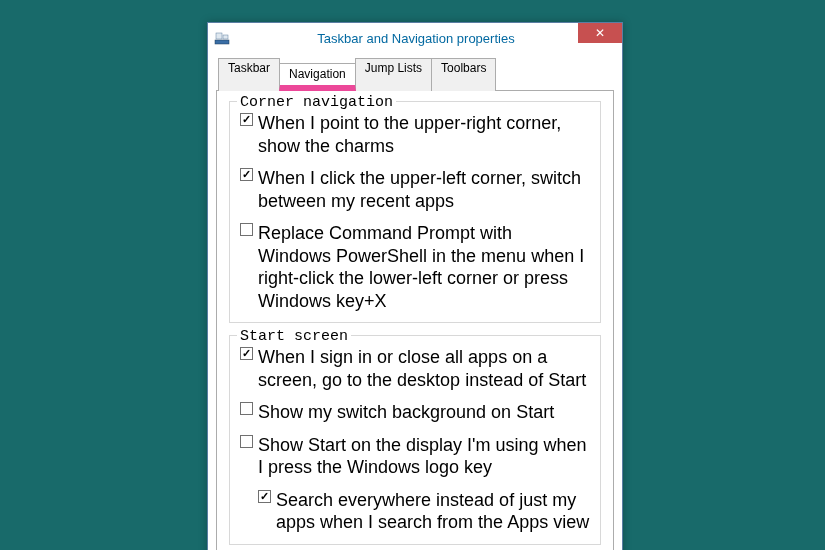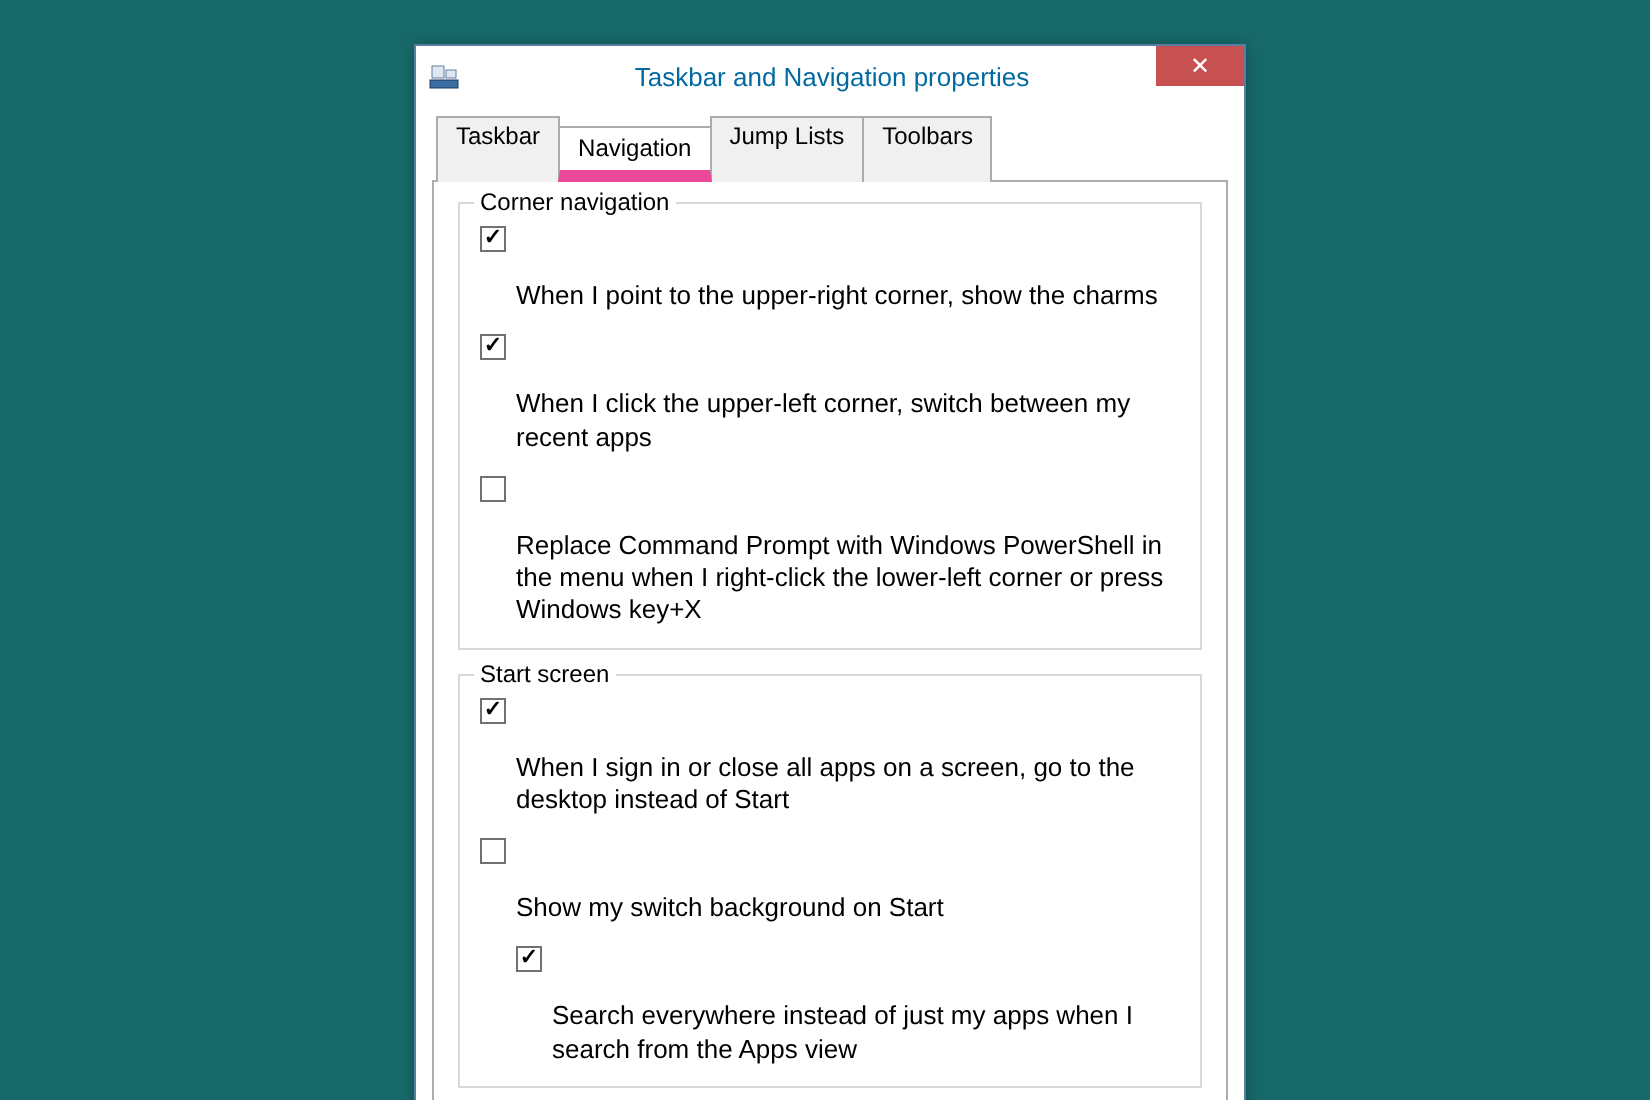--- a/index.html
+++ b/index.html
@@ -96,21 +96,22 @@
     padding: 10px 10px 8px 10px;
     margin-bottom: 12px;
     position: relative;
   }
   .groupbox-legend {
     position: absolute;
     top: -8px;
     left: 7px;
     background: #fff;
     padding: 0 3px;
-    font-size: 12px;
+    font-size: 15px;
+    font-family: Liberation Mono, monospace;
   }
   .opt {
     display: flex;
     align-items: flex-start;
     margin-bottom: 10px;
     line-height: 1.25;
   }
   .opt:last-child { margin-bottom: 2px; }
   .opt.sub { margin-left: 18px; }
   .cb {
@@ -125,21 +126,21 @@
     justify-content: center;
     cursor: pointer;
   }
   .cb.checked::after {
     content: "✓";
     font-size: 11px;
     line-height: 1;
     color: #000;
     font-weight: bold;
   }
-  .opt-label { flex: 1; font-size: 13px; margin-top: 28px; }
+  .opt-label { flex: 1; font-size: 18px; }
   .buttonbar {
     display: flex;
     justify-content: flex-end;
     gap: 8px;
     margin-top: 8px;
     padding-right: 6px;
   }
   .btn {
     min-width: 72px;
     height: 35px;
@@ -208,20 +209,24 @@
         <div class="opt">
           <div class="cb checked"></div>
           <div class="opt-label">When I sign in or close all apps on a screen, go to the desktop instead of Start</div>
         </div>
 
         <div class="opt">
           <div class="cb"></div>
           <div class="opt-label">Show my switch background on Start</div>
         </div>
 
+        <div class="opt">
+          <div class="cb"></div>
+          <div class="opt-label">Show Start on the display I'm using when I press the Windows logo key</div>
+        </div>
 
 
         <div class="opt sub">
           <div class="cb checked"></div>
           <div class="opt-label">Search everywhere instead of just my apps when I search from the Apps view</div>
         </div>
 
       </div>
 
     </div>

